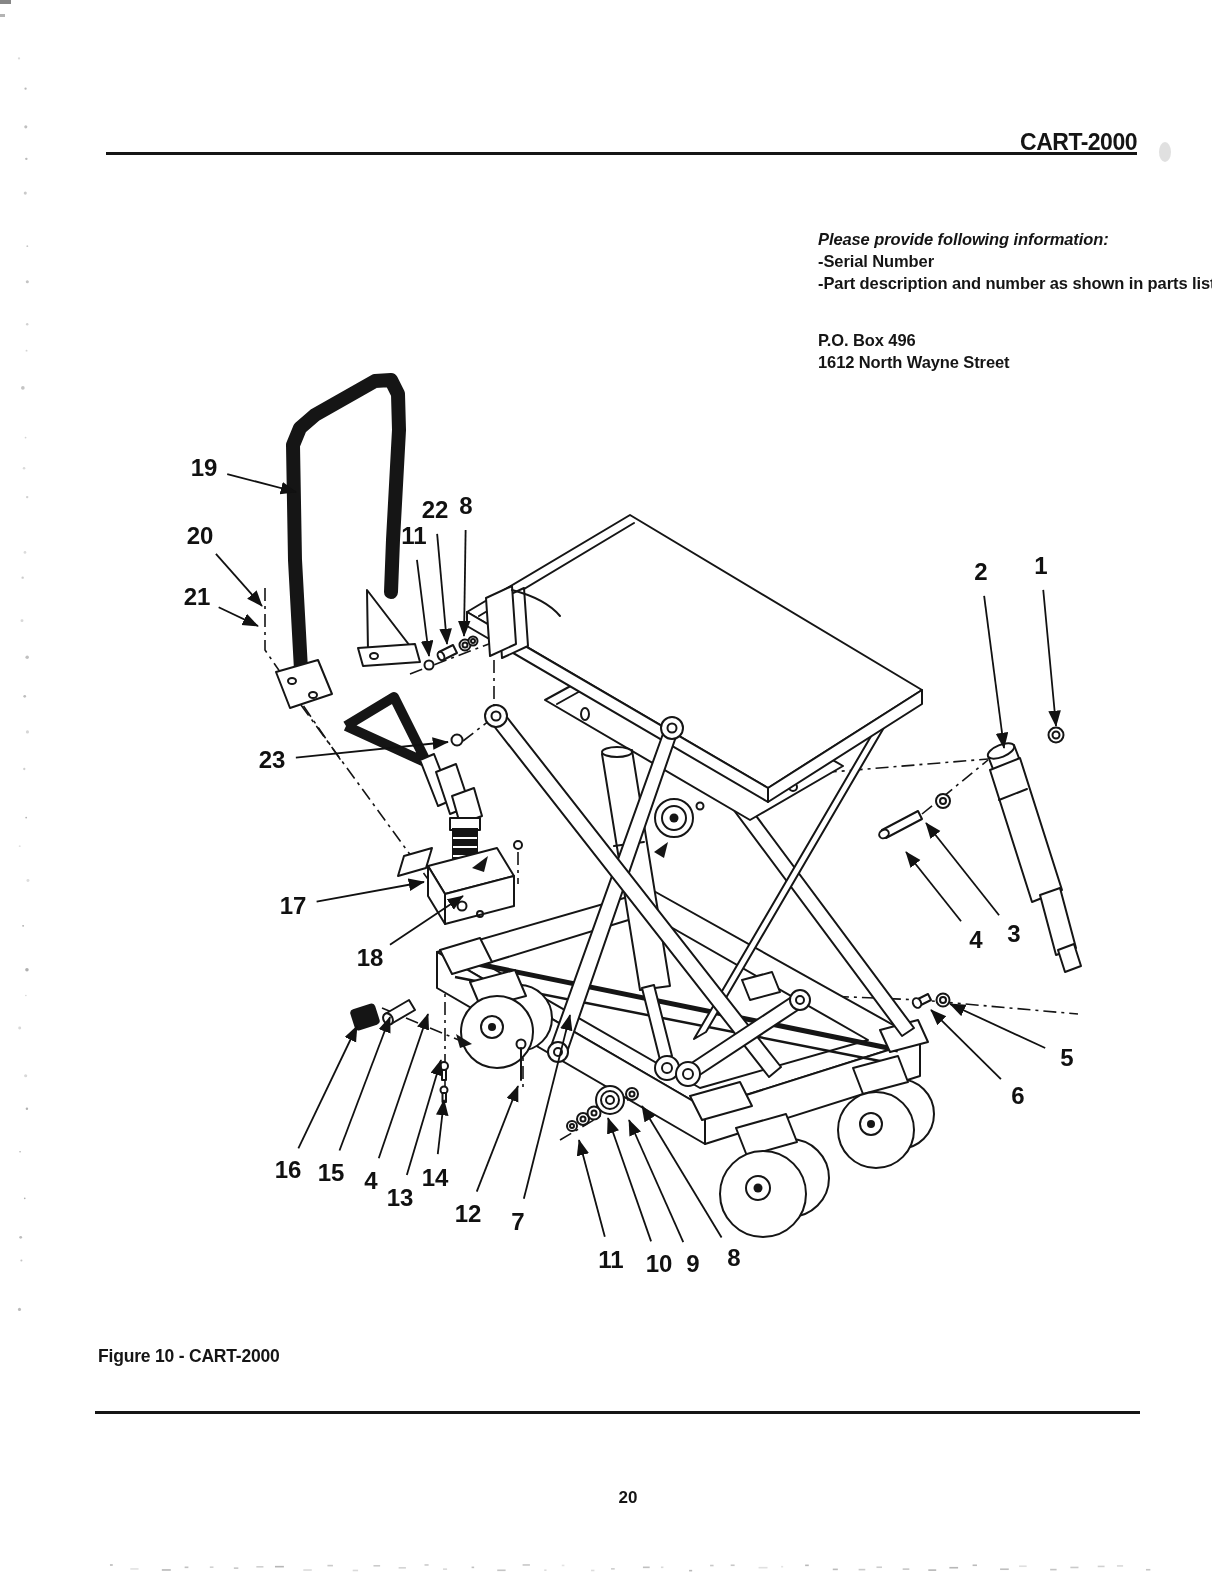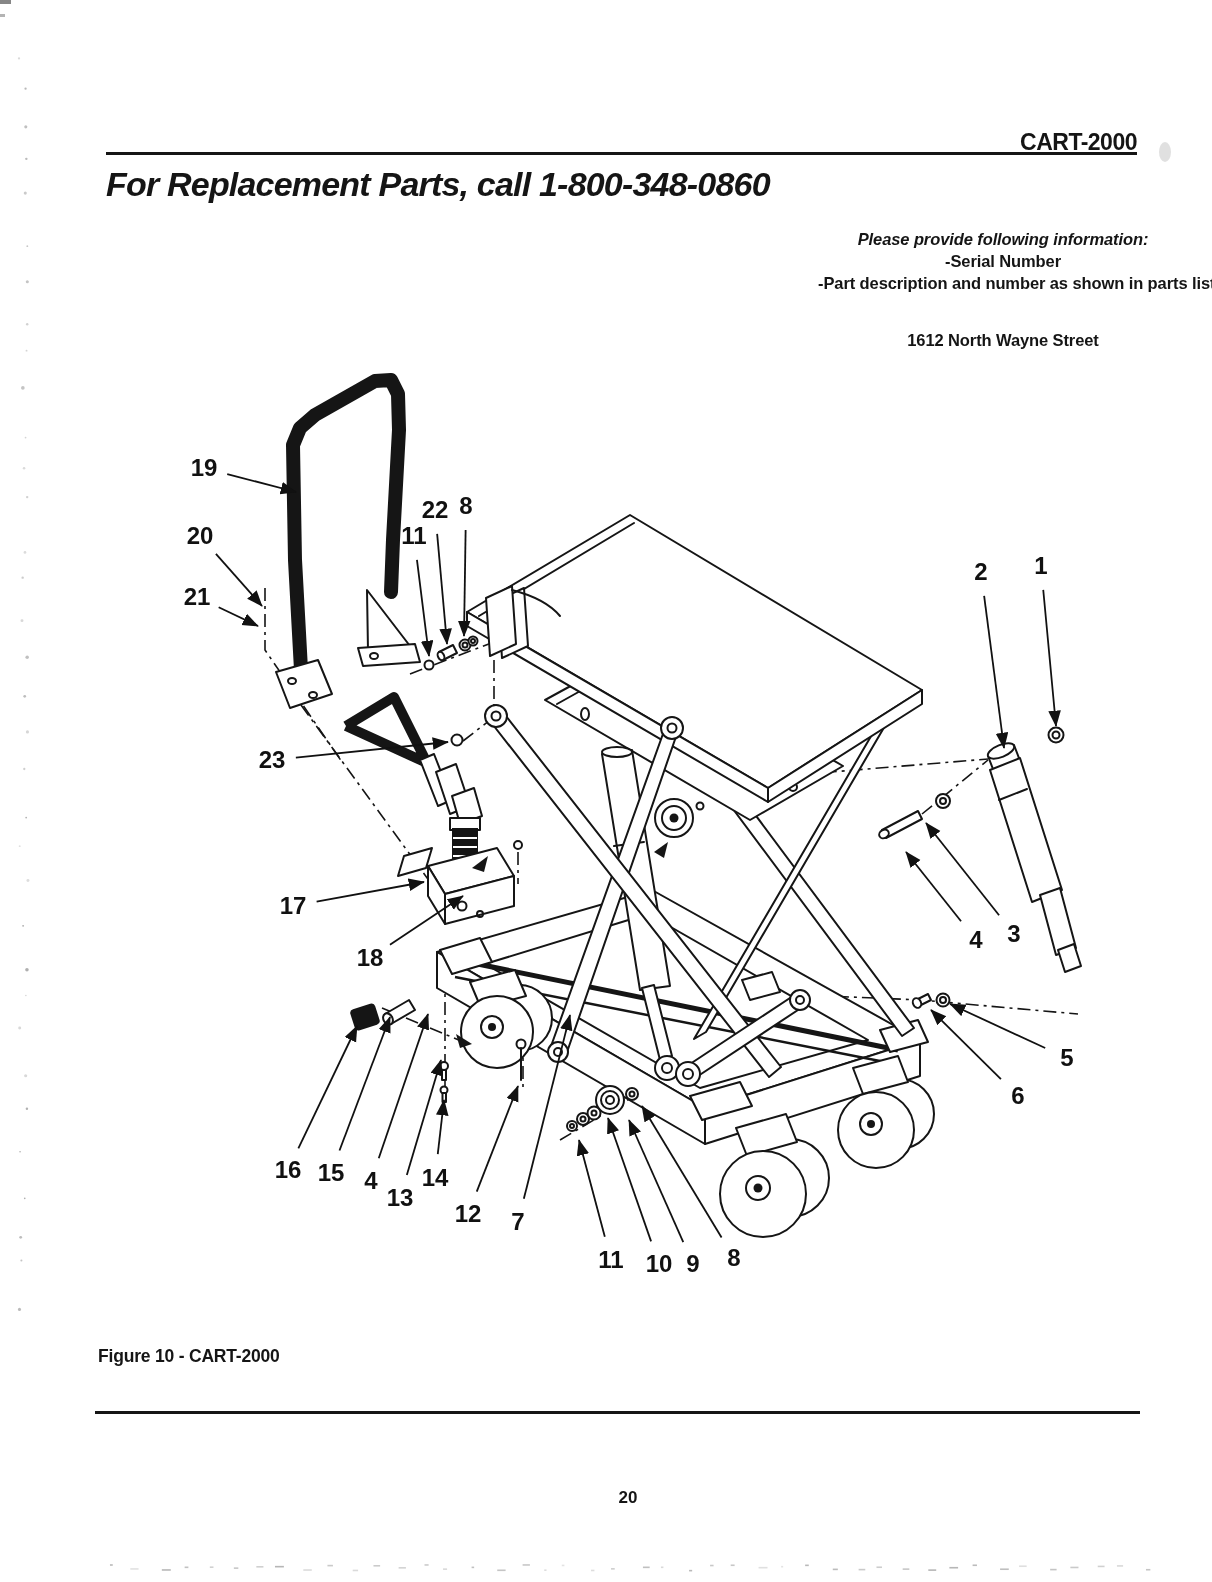--- a/index.html
+++ b/index.html
@@ -4,21 +4,21 @@
 <style>
   html,body{margin:0;padding:0;background:#e8e8e8;}
   #page{position:relative;width:1212px;height:1582px;background:#ffffff;overflow:hidden;
         font-family:"Liberation Sans", sans-serif;color:#151515;}
   .abs{position:absolute;}
   #header-label{right:75px;top:114px;font-size:23px;font-weight:bold;letter-spacing:-0.5px;margin-top:15px;}
   #rule-top{left:106px;top:152px;width:1031px;height:3px;background:#151515;}
   #page-title{left:106px;top:165px;font-size:34px;font-weight:bold;font-style:italic;letter-spacing:-0.8px;}
   .tblock{left:818px;width:370px;font-size:16.5px;line-height:21.8px;font-weight:600;letter-spacing:-0.1px;}
   .tblock .hd{font-style:italic;}
-  .tblock div{white-space:pre;text-align:center;}
+  .tblock div{white-space:pre;}
   #info-block{top:229px;}
   #address-block{top:330px;}
   #figure-caption{left:98px;top:1316px;font-size:17.5px;font-weight:bold;letter-spacing:-0.2px;margin-top:30px;}
   #rule-bottom{left:95px;top:1411px;width:1045px;height:3px;background:#151515;}
   #page-number{left:598px;top:1488px;width:60px;text-align:center;font-size:17px;font-weight:600;}
   svg{position:absolute;left:0;top:0;}
   .ln, .w, .plate{stroke:#151515;stroke-width:2;fill:none;stroke-linejoin:round;stroke-linecap:round;}
   .w{fill:#ffffff;}
   .b{fill:#151515;stroke:none;}
   .dash{stroke:#151515;stroke-width:1.6;fill:none;stroke-dasharray:13 5 3 5;}
@@ -28,29 +28,29 @@
   .co{font:bold 24px "Liberation Sans", sans-serif;fill:#111;}
   .leader{stroke:#111;stroke-width:1.8;fill:none;}
 </style>
 </head>
 <body>
 
 <div id="page">
 
   <div class="abs" id="header-label">CART-2000</div>
   <div class="abs" id="rule-top"></div>
-  <div class="abs" id="page-title">For Replacement Parts, call 1-800-348-0860</div>
 
   <div class="abs tblock" id="info-block">
     <div class="hd">Please provide following information:</div>
     <div>-Serial Number</div>
     <div>-Part description and number as shown in parts list</div>
   </div>
 
   <div class="abs tblock" id="address-block">
+    <div>P.O. Box 496</div>
     <div>1612 North Wayne Street</div>
   </div>
 
   <svg id="diagram" width="1212" height="1582" viewBox="0 0 1212 1582">
     <defs>
       <marker id="arr" markerWidth="10" markerHeight="8" refX="8.5" refY="3.5" orient="auto">
         <path d="M0,0 L9,3.5 L0,7 Z" fill="#111"></path>
       </marker>
     </defs>
 

